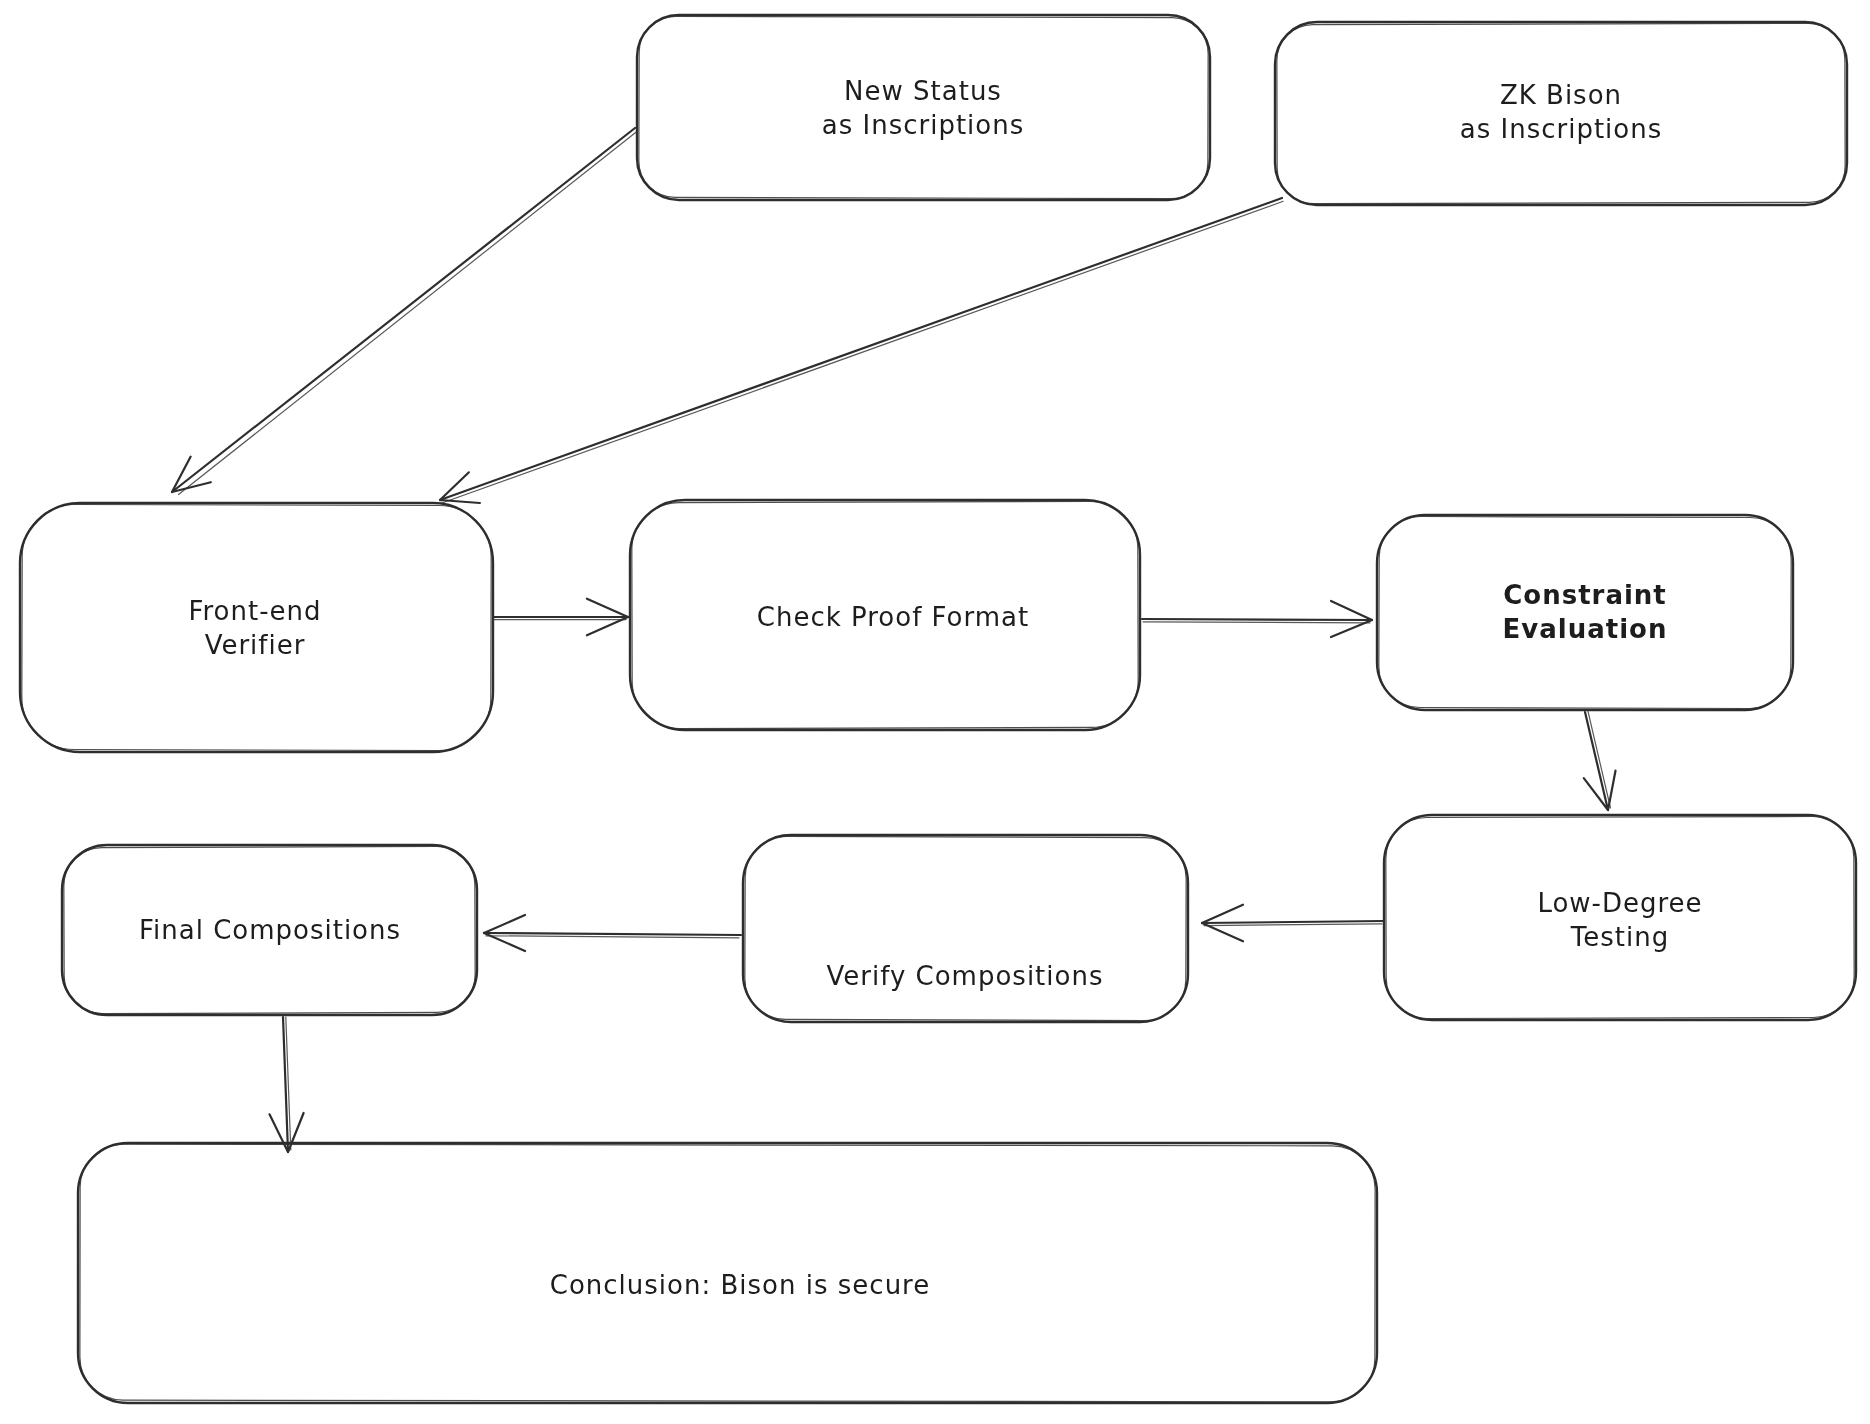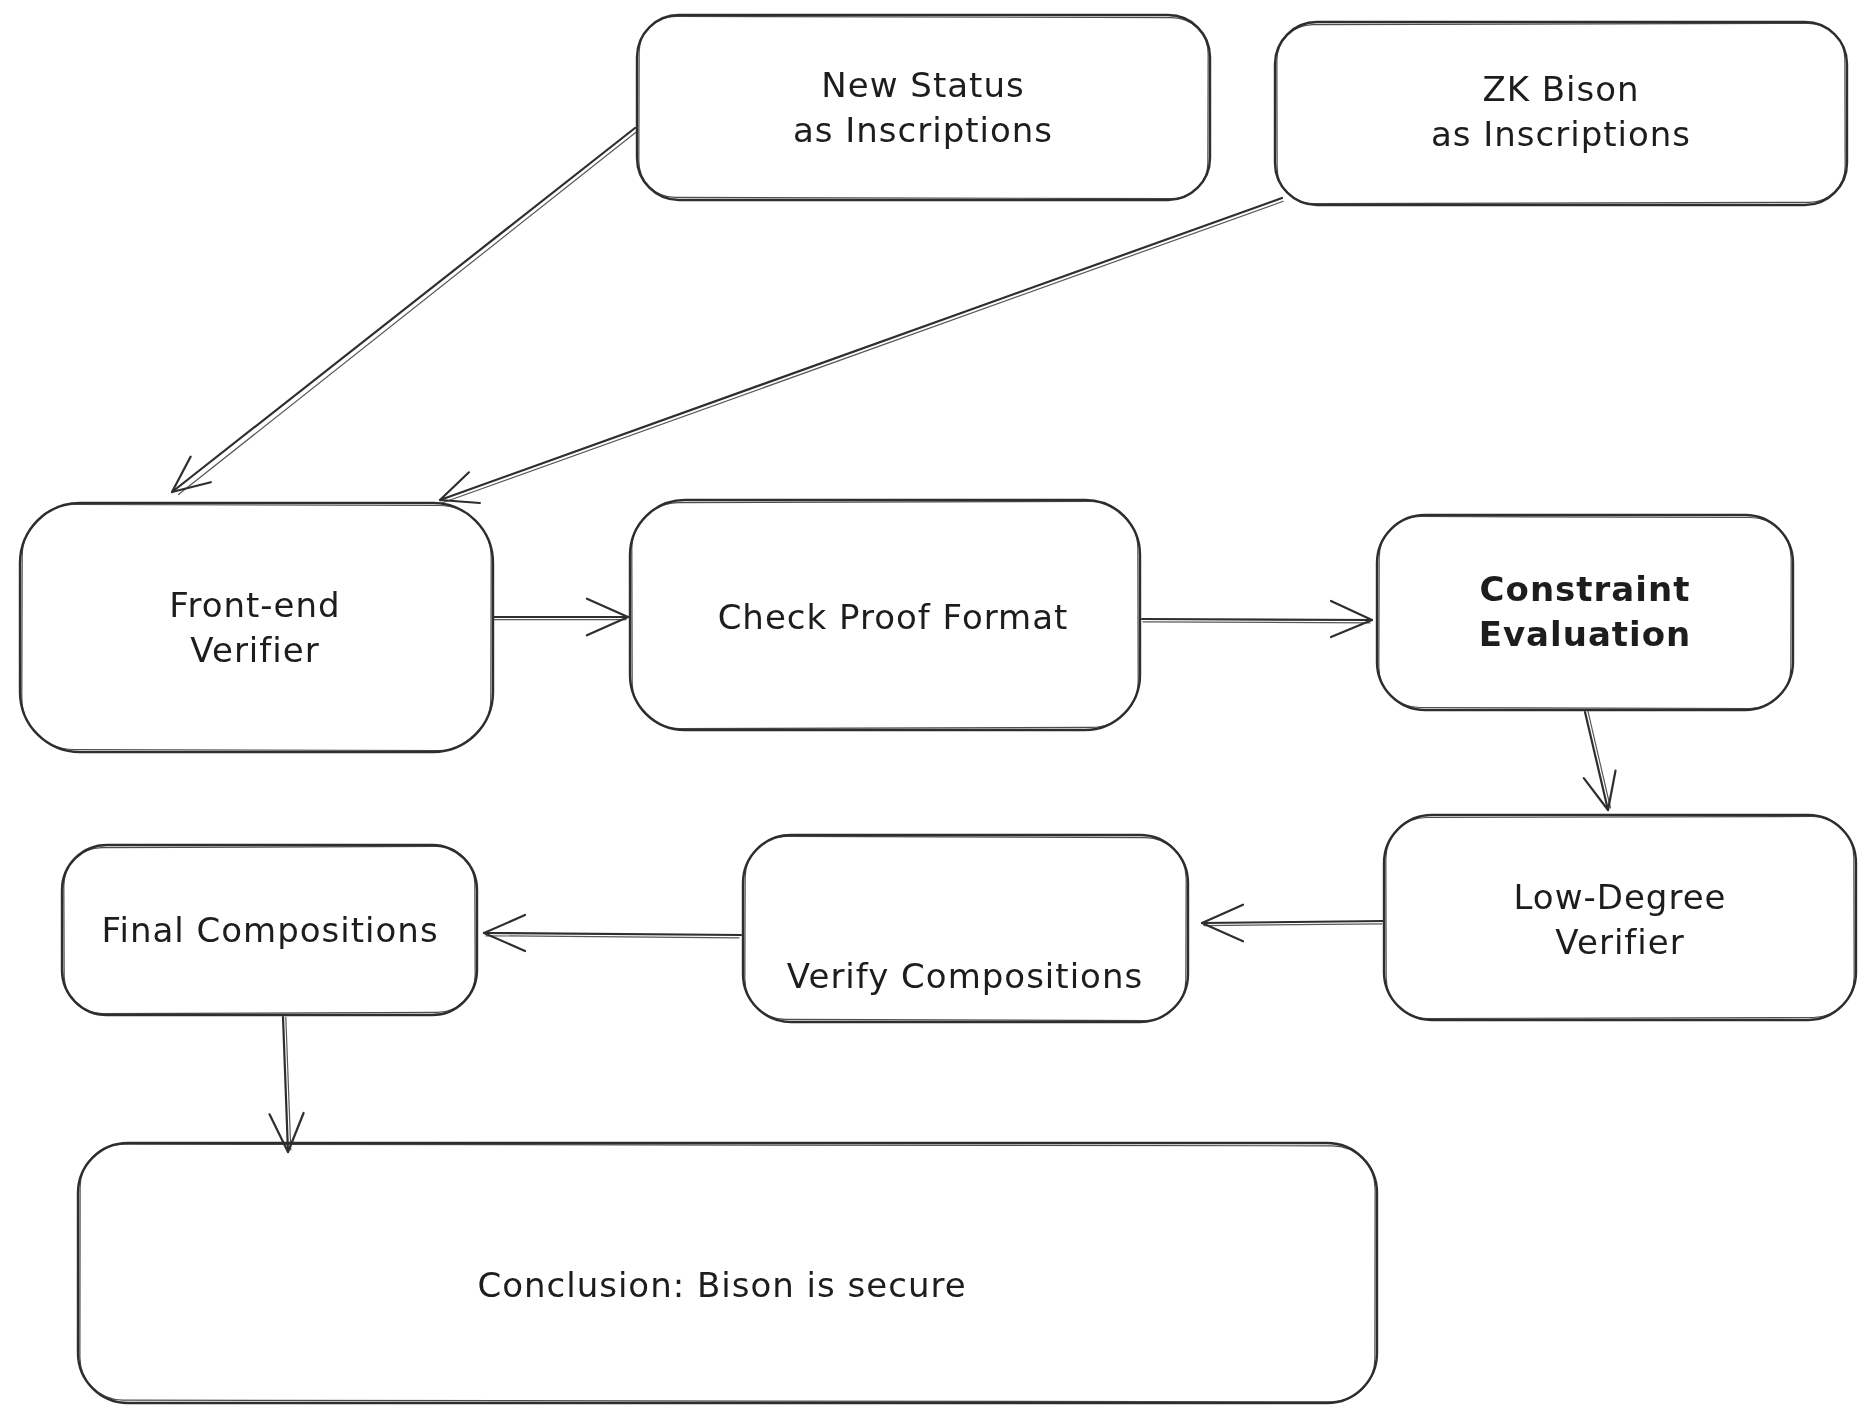--- a/index.html
+++ b/index.html
@@ -47,21 +47,21 @@
   .arrow-head {
     fill: none;
     stroke: #2e2e2e;
     stroke-width: 2.2;
     stroke-linecap: round;
   }
   .node-label {
     position: absolute;
     transform: translate(-50%, -50%);
     color: #1d1d1d;
-    font-size: 34px;
+    font-size: 26px;
     line-height: 1.32;
     letter-spacing: 1px;
     text-align: center;
     white-space: pre-line;
     pointer-events: none;
   }
 </style>
 </head>
 <body>
 
@@ -170,21 +170,21 @@
 as Inscriptions</div>
 
   <div class="node-label" style="left:255px; top:628px;">Front-end
 Verifier</div>
 
   <div class="node-label" style="left:885px; top:617px;margin-left:8px;">Check Proof Format</div>
 
   <div class="node-label" style="left:1585px; top:612px;font-weight:bold;">Constraint
 Evaluation</div>
 
-  <div class="node-label" style="left:1620px; top:920px;">Low-Degree Verifier</div>
+  <div class="node-label" style="left:1620px; top:920px;">Low-Degree Testing</div>
 
   <div class="node-label" style="left:965px; top:928px;margin-top:48px;">Verify Compositions</div>
 
   <div class="node-label" style="left:270px; top:930px;">Final Compositions</div>
 
-  <div class="node-label" style="left:722px; top:1285px;">Conclusion: Bison is secure</div>
+  <div class="node-label" style="left:740px; top:1285px;">Conclusion: Bison is secure</div>
 
 </div>
 
 </body></html>

